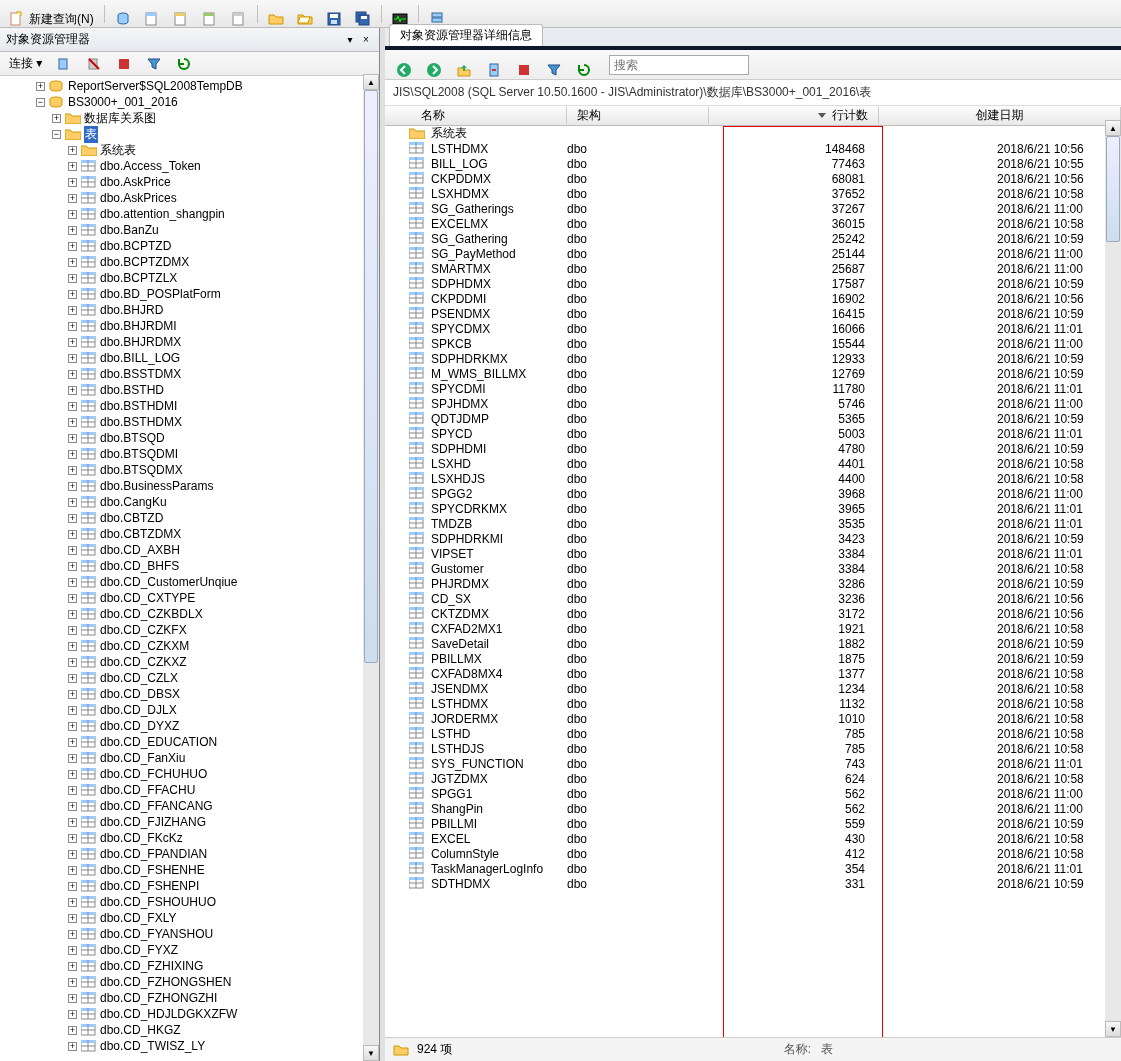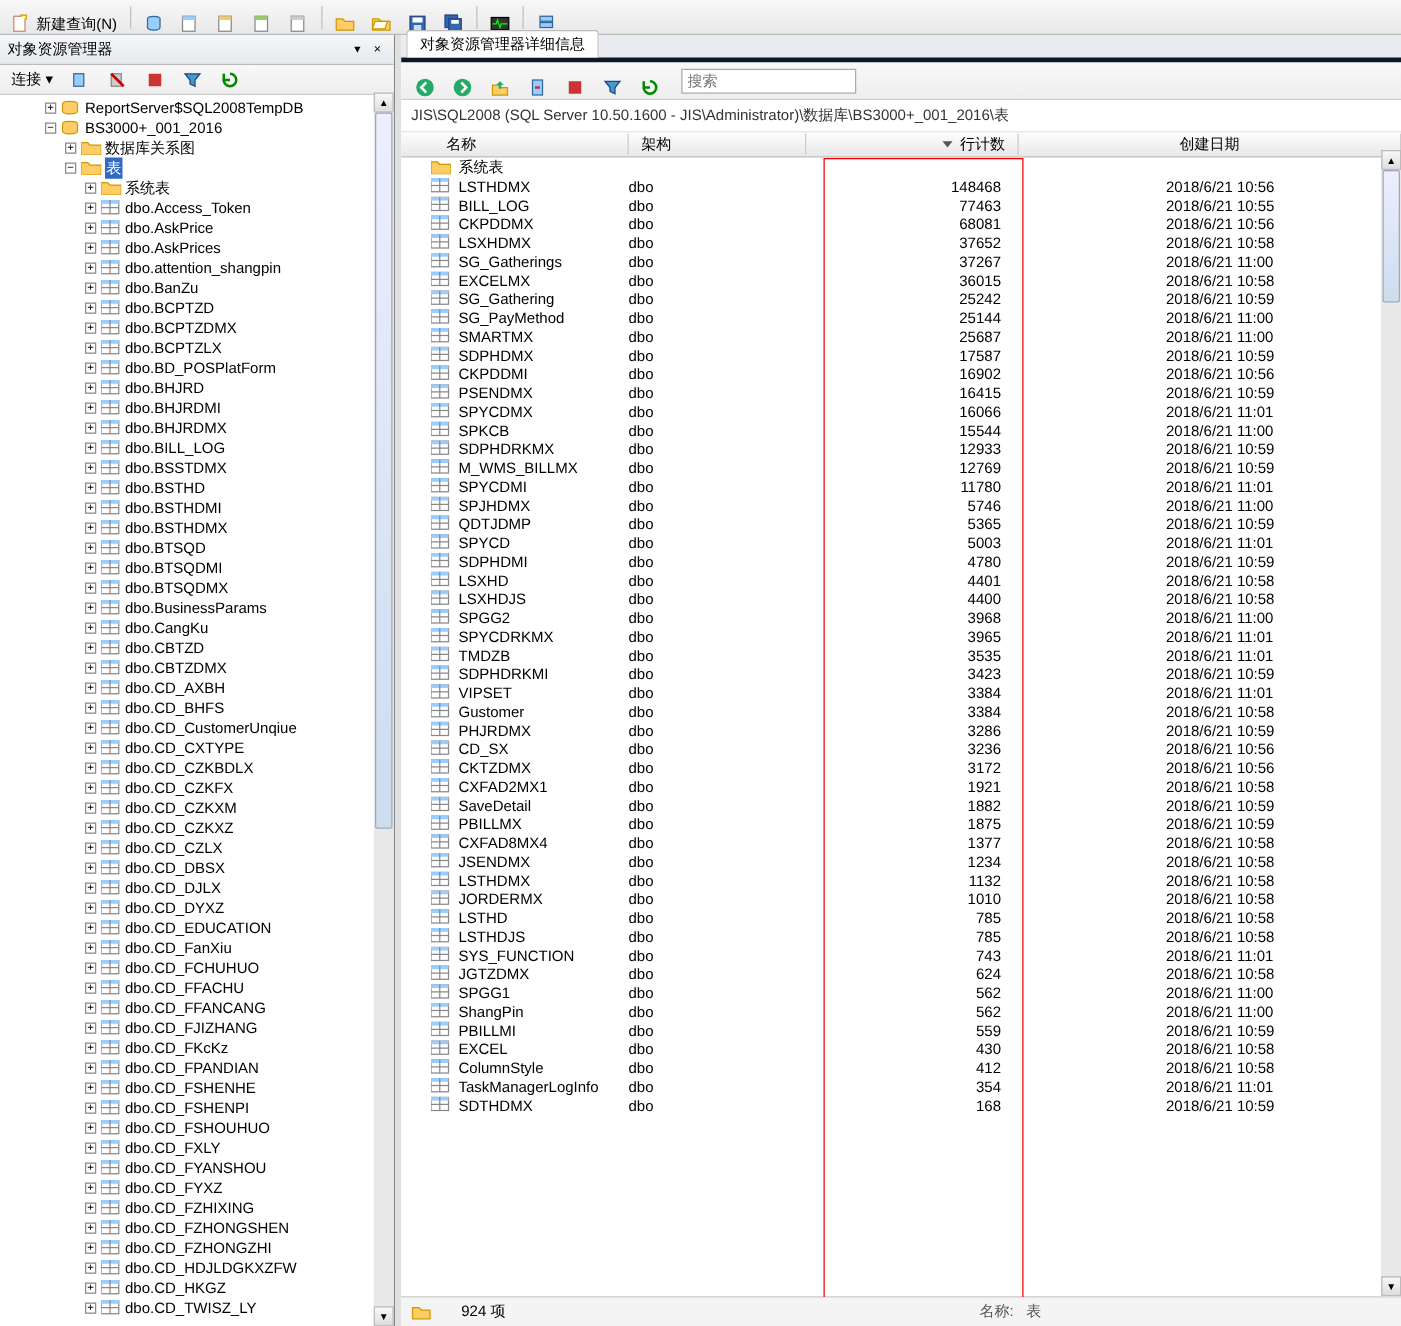--- a/index.html
+++ b/index.html
@@ -45,21 +45,21 @@
     display: inline-block;
     vertical-align: middle;
   }
   
   .main-layout {
     display: flex;
     height: calc(1061px - 28px);
   }
   
   .obj-explorer {
-    width: 316px;
+    width: 380px;
     border-right: 1px solid #888;
     background: #fff;
     display: flex;
     flex-direction: column;
     position: relative;
   }
   .pane-header {
     background: linear-gradient(#f4f6f8, #e6eaee);
     border-bottom: 1px solid #bbb;
     padding: 3px 6px;
@@ -230,21 +230,21 @@
   .grid-row .gc-schema { width: 142px; }
   .grid-row .gc-rows   { width: 164px; text-align: right; padding-right: 8px;}
   .grid-row .gc-date   { flex: 1; padding-left: 124px; }
   .status-strip {
     height: 24px;
     border-top: 1px solid #ccc;
     background: #f4f4f4;
     display: flex;
     align-items: center;
     padding: 0 8px;
-    gap: 24px;
+    gap: 8px;
   }
   .status-right {
     margin-left: auto;
     display: flex;
     gap: 10px;
     color: #555;
     padding-right: 280px;
   }
   .scrollbar-v {
     position: absolute;
@@ -1671,21 +1671,21 @@
         </div>
         <div class="grid-row">
           <span class="gicon"><svg viewBox="0 0 16 12">
               <rect x="0" y="0" width="14" height="11" fill="#fff" stroke="#888"></rect>
               <rect x="0" y="0" width="14" height="3" fill="#9cf"></rect>
               <line x1="7" y1="0" x2="7" y2="11" stroke="#888"></line>
               <line x1="0" y1="6" x2="14" y2="6" stroke="#888"></line>
             </svg></span>
           <span class="gc-name">SDTHDMX</span>
           <span class="gc-schema">dbo</span>
-          <span class="gc-rows">168</span>
+          <span class="gc-rows">331</span>
           <span class="gc-date">2018/6/21 10:59</span>
         </div>
       </div>
     <div class="status-strip">
       <span class="ico16"><svg viewBox="0 0 16 16">
             <path d="M1 4 h5 l2 2 h7 v7 H1 z" fill="#fc6" stroke="#c90"></path>
           </svg></span>
       <span>924 项</span>
       <span class="status-right">
         <span>名称:</span>

